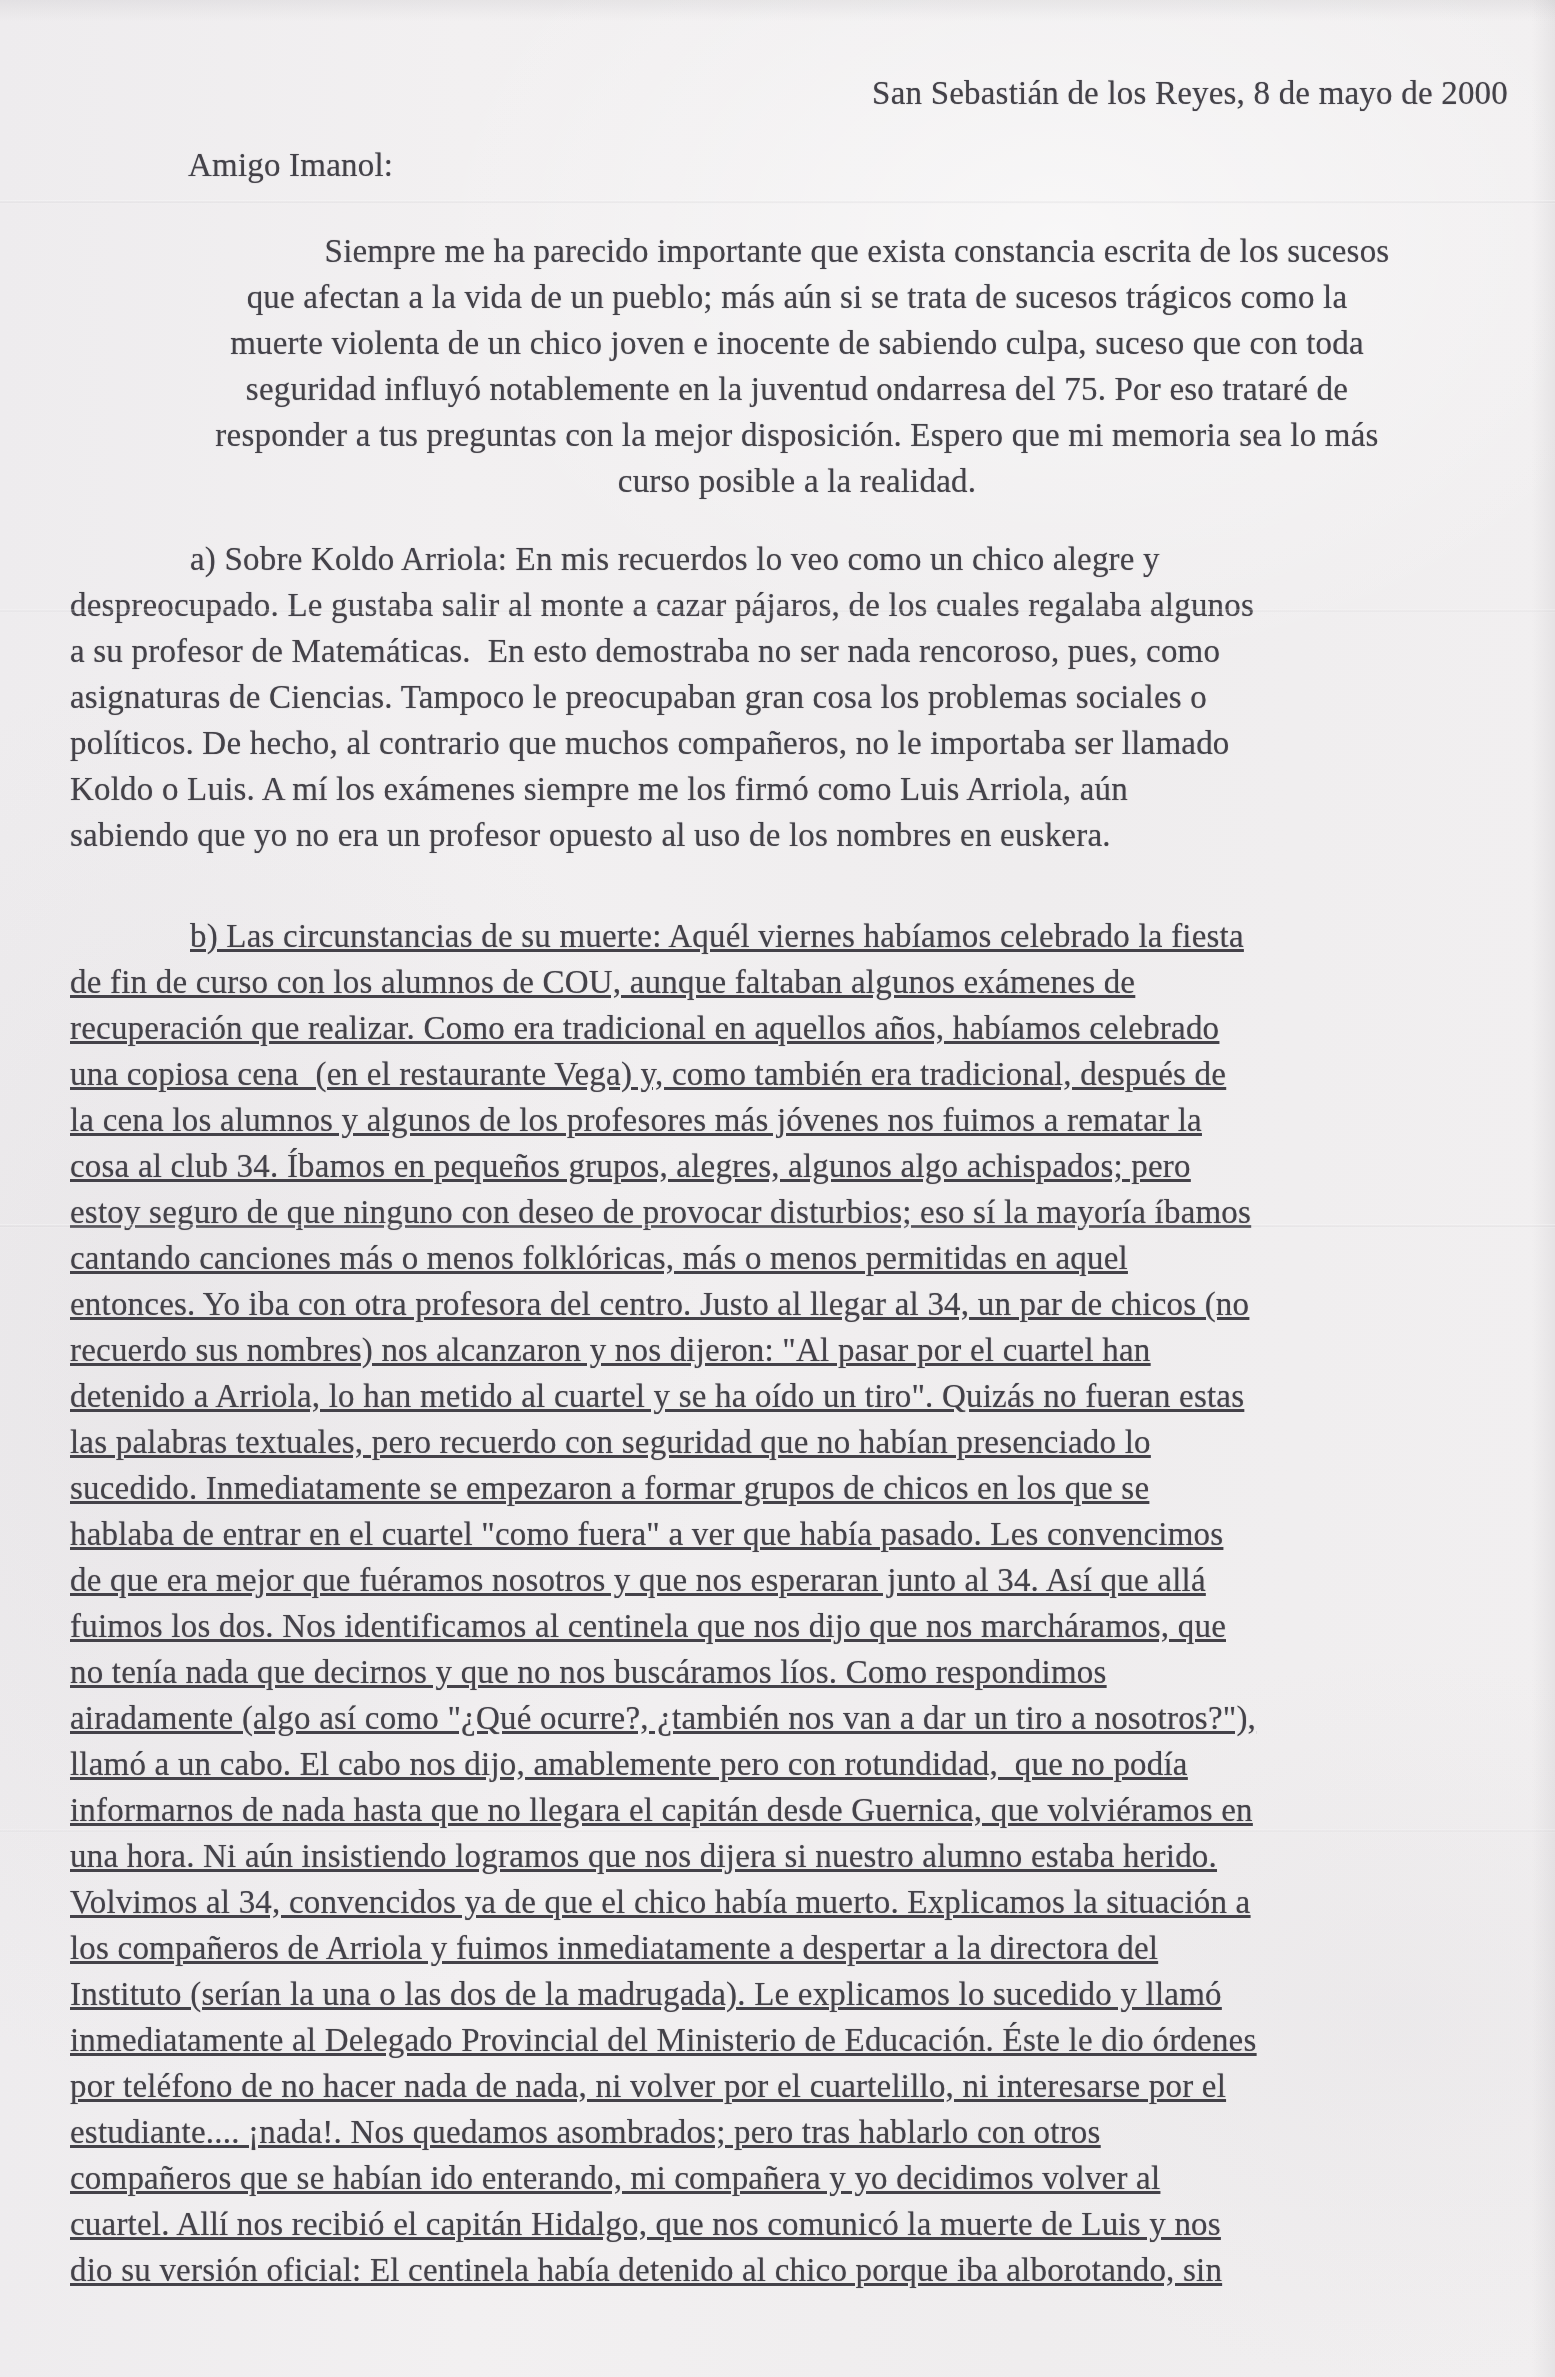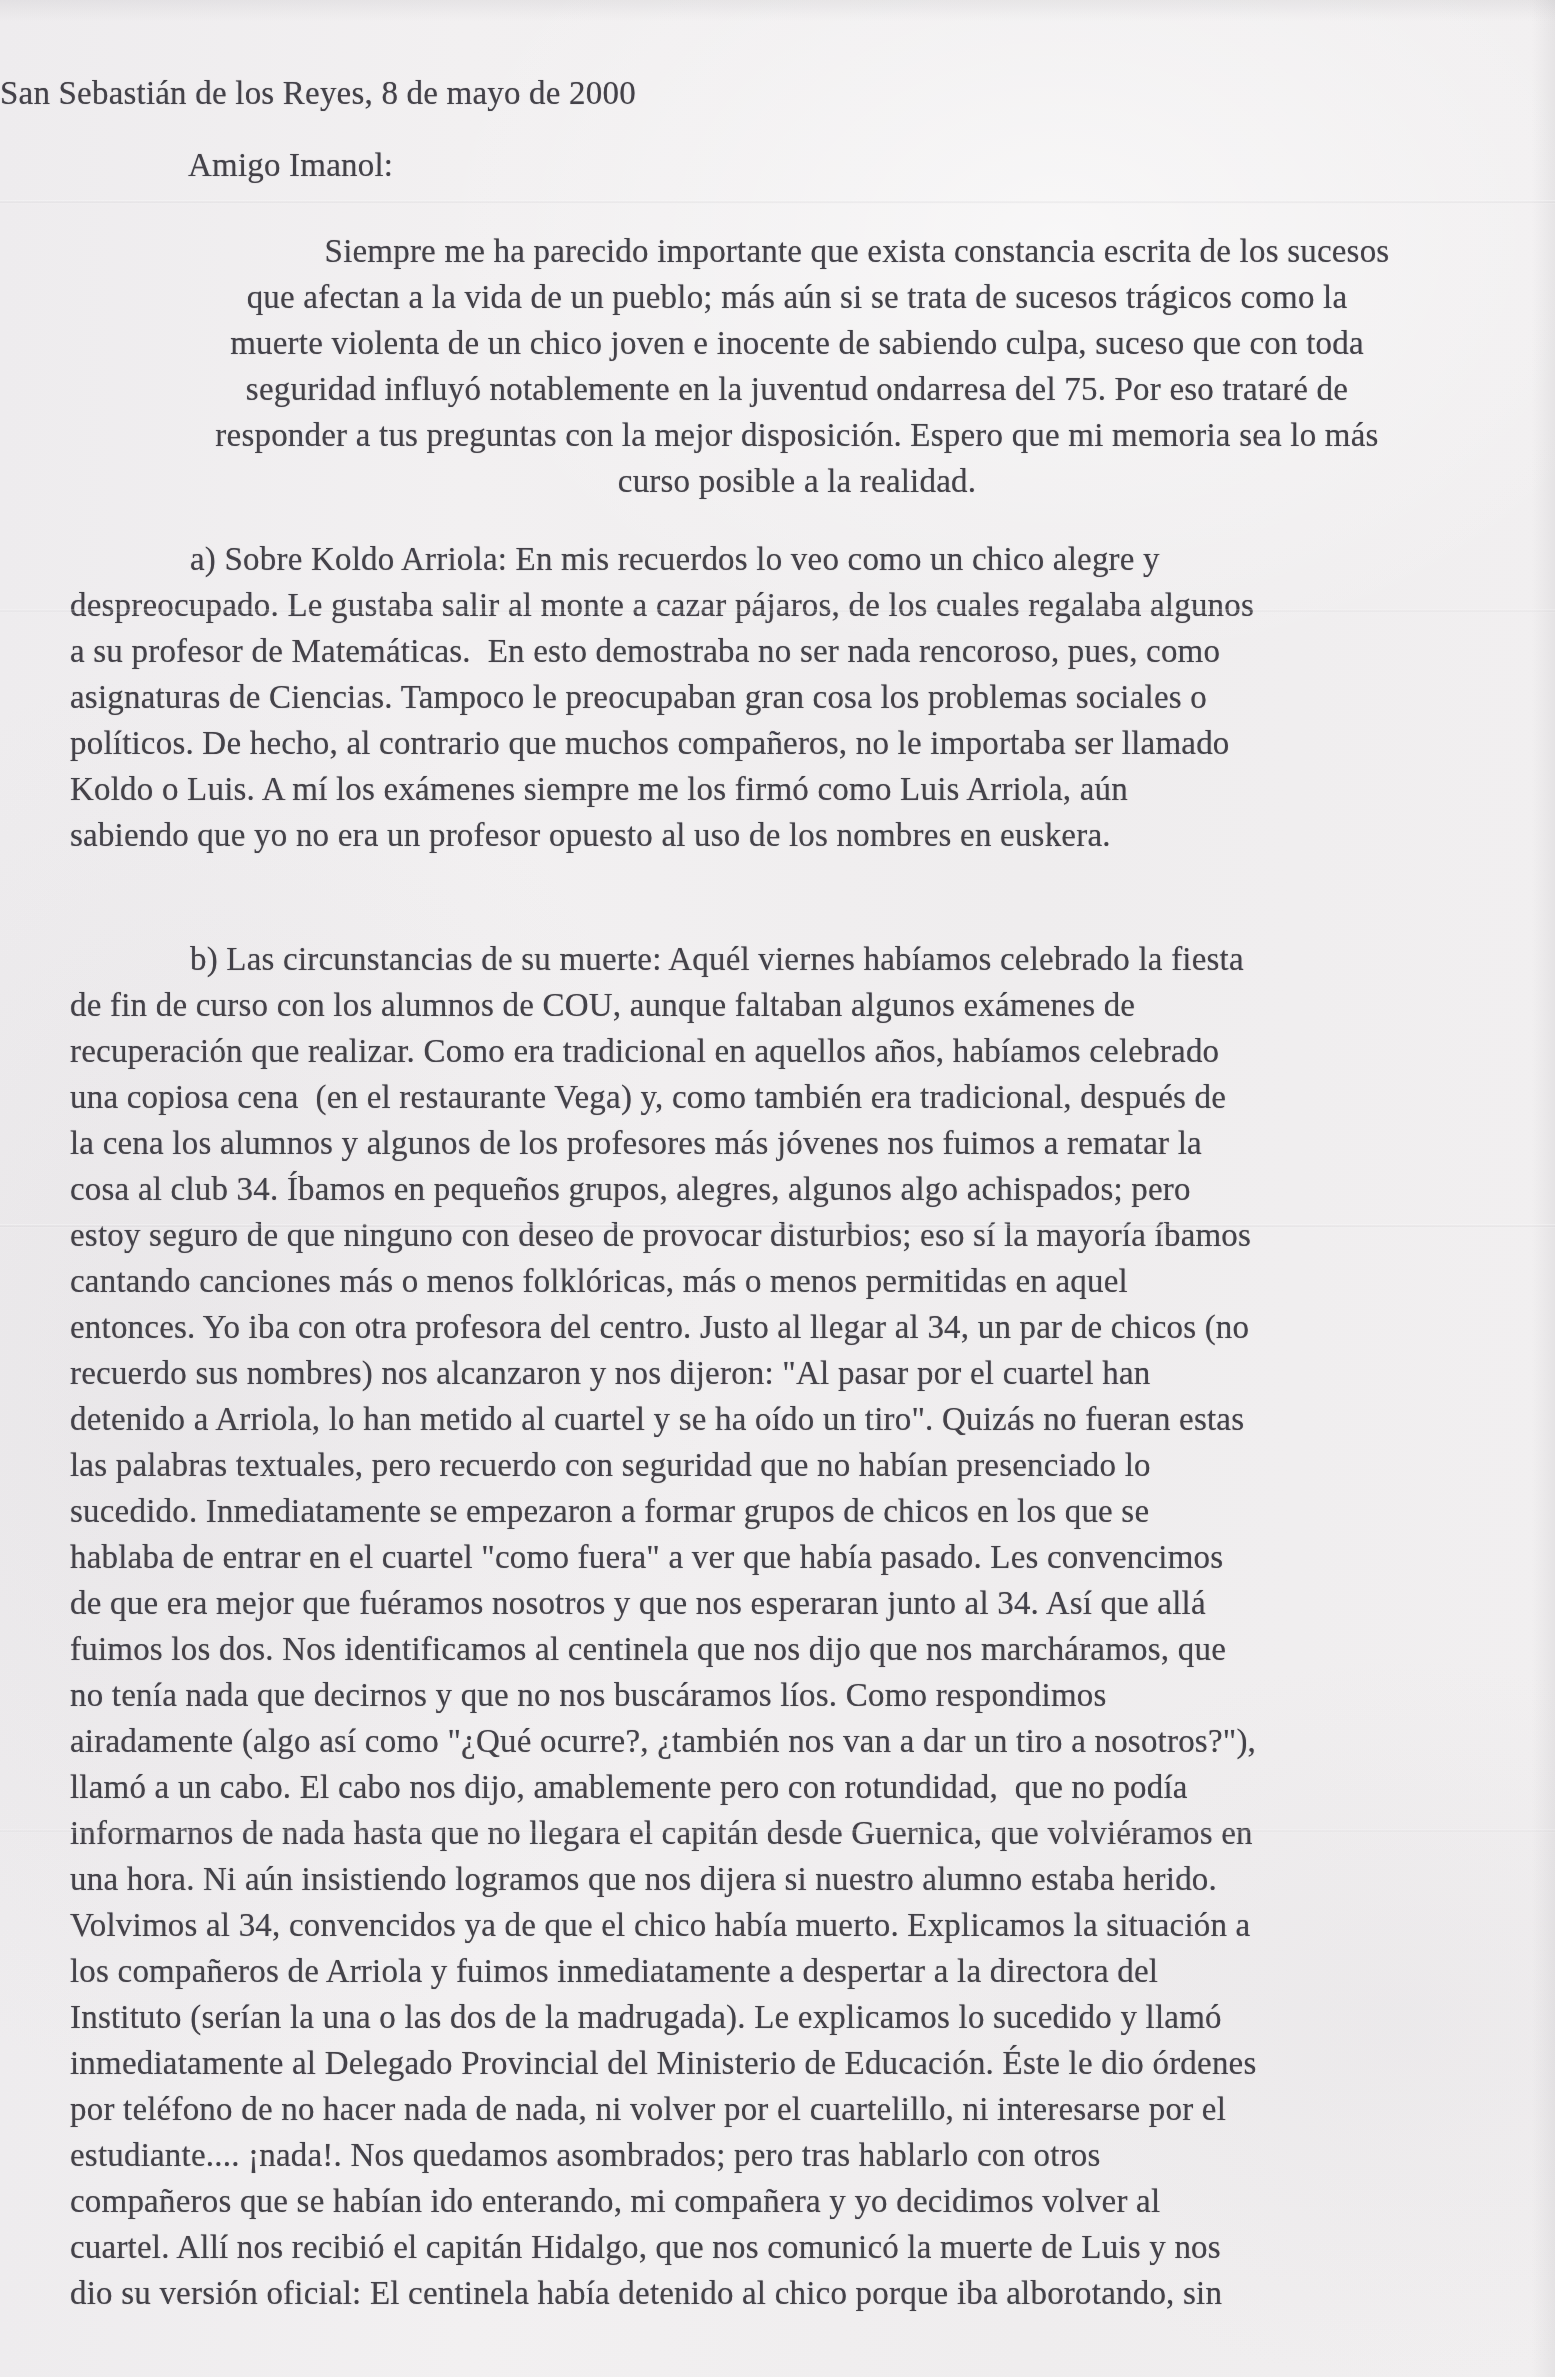--- a/index.html
+++ b/index.html
@@ -51,36 +51,36 @@
   
   .ink {
     font-size: 33px;
     letter-spacing: 0.2px;
     text-shadow: 0 0 1px rgba(64,62,70,0.55);
   }
 
   .date {
     line-height: 46px;
     margin: 70px 48px 0 0;
-    text-align: left;
+    text-align: right;
   }
 
   .salutation {
     line-height: 46px;
     margin: 26px 0 0 188px;
   }
 
   .para {
     margin-left: 70px;
     margin-right: 32px;
     line-height: 46px;
   }
   .para-intro { margin-top: 40px; text-align: center; }
   .para-a     { margin-top: 32px; }
-  .para-b     { margin-top: 78px; }
+  .para-b     { margin-top: 55px; text-decoration: underline; }
 
   .line { white-space: pre; }
   .para div.line:first-of-type { padding-left: 120px; }
 </style>
 </head>
 <body>
 
 <div class="page">
 
   <div class="edge-shade-top"></div>

